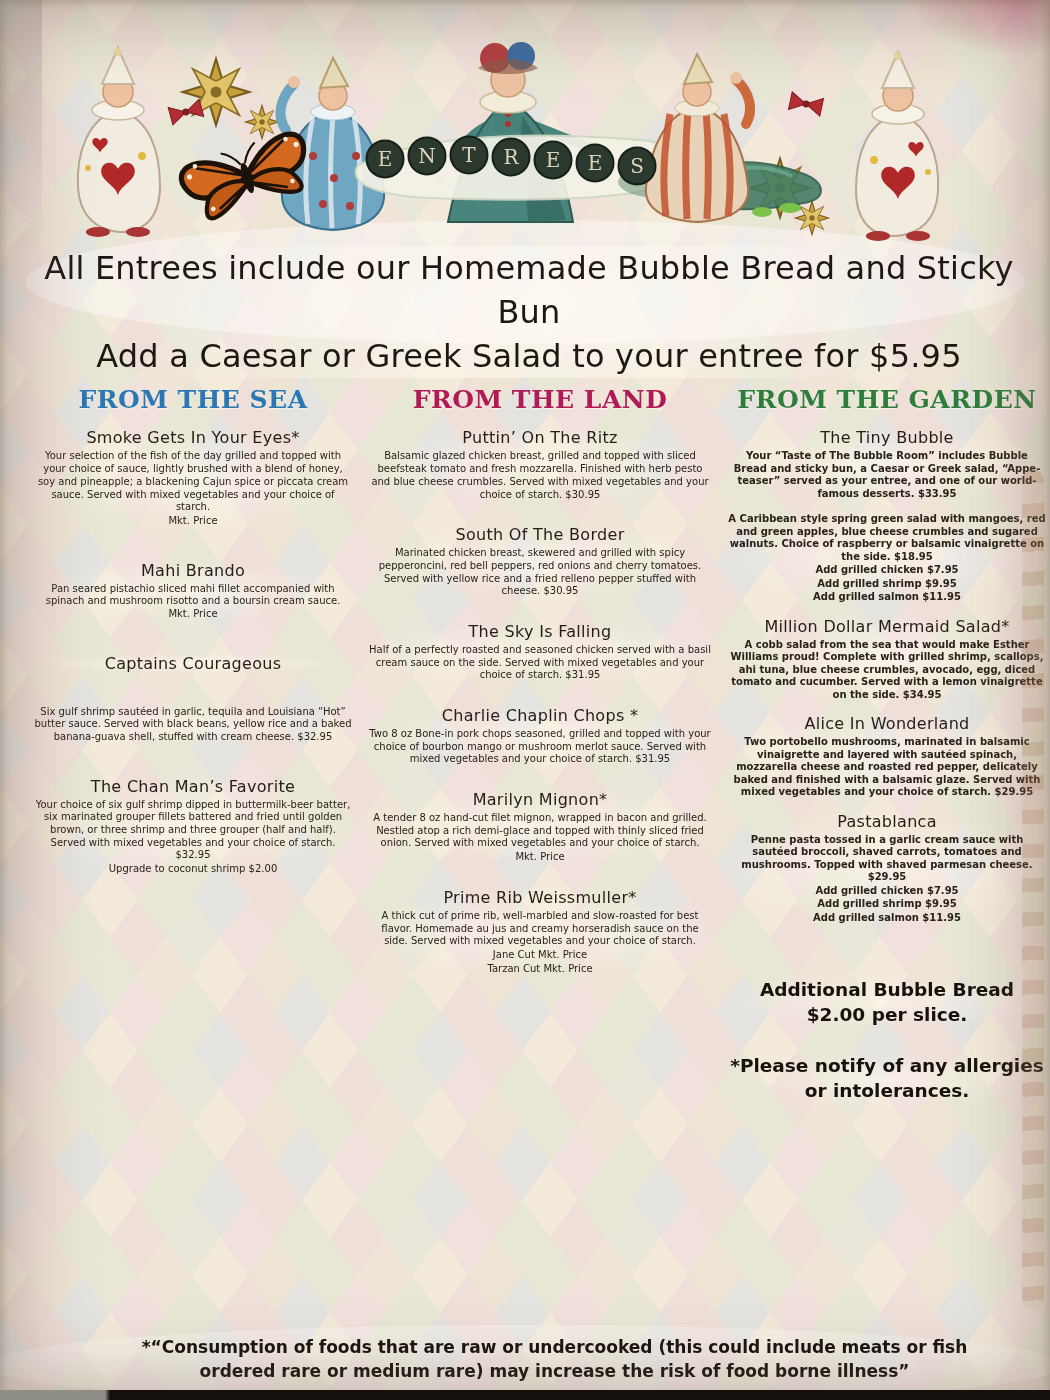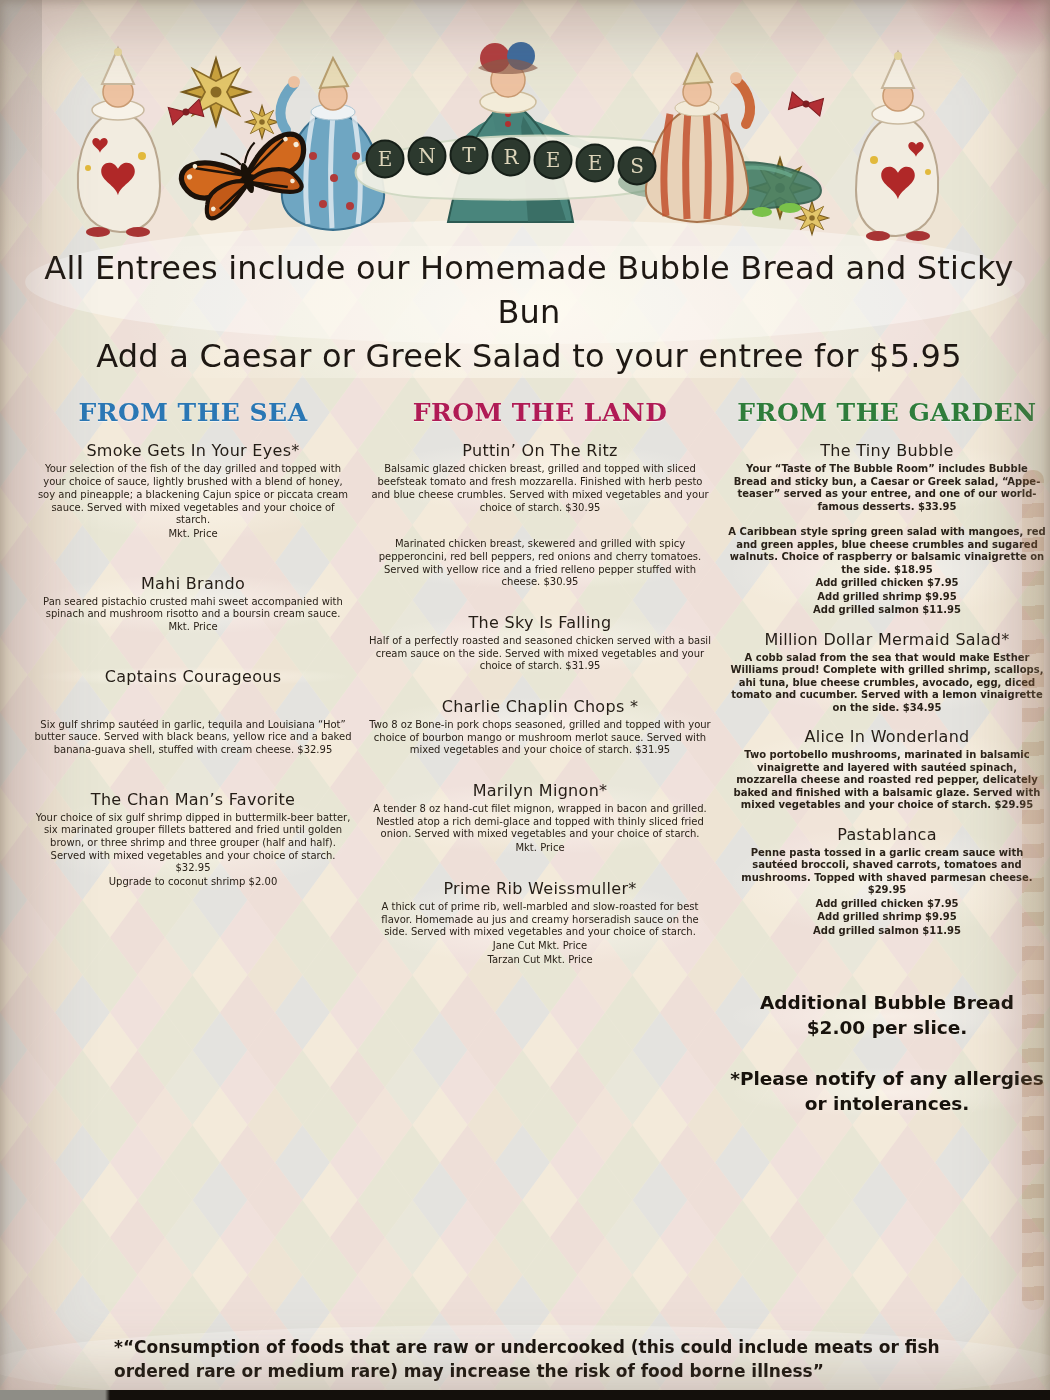--- a/index.html
+++ b/index.html
@@ -14,21 +14,21 @@
   svg.bg   { position: absolute; top: 0; left: 0; z-index: 0; }
   svg.deco { position: absolute; top: 0; left: 0; z-index: 2; }
   .content { position: absolute; inset: 0; z-index: 3; padding: 246px 26px 0 34px; }
 
   .intro {
     text-align: center; font-size: 32px; line-height: 1.38;
     letter-spacing: .2px; color: #1e1813;
     background: radial-gradient(ellipse 55% 160% at 50% 50%, rgba(255,252,243,.8), rgba(255,252,243,0) 75%);
   }
 
-  .columns { display: grid; grid-template-columns: 318px 344px 318px; column-gap: 10px; margin-top: 20px; gap: 16px; }
+  .columns { display: grid; grid-template-columns: 318px 344px 318px; column-gap: 10px; margin-top: 7px; gap: 16px; }
   .menu-column { min-width: 0; }
   .col-heading {
     font-family: "DejaVu Serif", serif; font-weight: bold; font-size: 25px;
     letter-spacing: .5px; text-align: center; margin: 0 0 14px 0;
     text-shadow: 0 1px 0 rgba(255,255,255,.55);
   }
   .menu-item {
     text-align: center; margin-bottom: 30px;
     background: radial-gradient(closest-side, rgba(255,250,241,.62), rgba(255,250,241,0));
   }
@@ -42,21 +42,21 @@
 
   .col-note {
     font-size: 18.5px; font-weight: bold; text-align: center;
     line-height: 1.35; margin: 26px 0 0 0; color: #17120c;
     background: radial-gradient(closest-side, rgba(255,250,241,.55), rgba(255,250,241,0));
   }
   .menu-item:last-of-type + .col-note { margin-top: 54px; }
 
   .footer {
     position: absolute; left: 16px; right: 0; bottom: 16px; z-index: 3;
-    font-weight: bold; font-size: 17px; line-height: 1.4;
+    text-align: center; font-weight: bold; font-size: 17px; line-height: 1.4;
     padding: 0 55px; color: #17120c; margin-left: 43px;
   }
 
   .vignette {
     position: absolute; inset: 0; z-index: 5; pointer-events: none;
     box-shadow: inset 0 0 75px 16px rgba(118,98,80,.42), inset 0 0 10px 2px rgba(90,72,55,.3);
   }
   .bottom-edge {
     position: absolute; left: 0; right: 0; bottom: 0; height: 10px; z-index: 6;
     background: linear-gradient(90deg, #8e8d86 0, #8e8d86 105px, #14100c 110px, #14100c 100%);
@@ -251,41 +251,42 @@
   <div class="columns">
       <section class="menu-column col-sea">
         <h2 class="col-heading" style="color: rgb(42, 119, 180);">FROM THE SEA</h2>
         <div class="menu-item">
           <h3 class="item-name">Smoke Gets In Your Eyes*</h3>
           <p class="item-desc">Your selection of the fish of the day grilled and topped with your choice of sauce, lightly brushed with a blend of honey, soy and pineapple; a blackening Cajun spice or piccata cream sauce. Served with mixed vegetables and your choice of starch.</p>
           <p class="item-extra">Mkt. Price</p>
         </div>
         <div class="menu-item">
           <h3 class="item-name">Mahi Brando</h3>
-          <p class="item-desc">Pan seared pistachio crusted mahi sweet accompanied with spinach and mushroom risotto and a boursin cream sauce.  Mkt. Price</p>
+          <p class="item-desc">Pan seared pistachio sliced mahi fillet accompanied with spinach and mushroom risotto and a boursin cream sauce.  Mkt. Price</p>
         </div>
         <div class="menu-item">
           <h3 class="item-name">Captains Courageous</h3>
         </div>
         <div class="menu-item">
           <p class="item-desc">Six gulf shrimp sautéed in garlic, tequila and Louisiana “Hot” butter sauce. Served with black beans, yellow rice and a baked banana-guava shell, stuffed with cream cheese.  $32.95</p>
         </div>
         <div class="menu-item">
           <h3 class="item-name">The Chan Man’s Favorite</h3>
           <p class="item-desc">Your choice of six gulf shrimp dipped in buttermilk-beer batter, six marinated grouper fillets battered and fried until golden brown, or three shrimp and three grouper (half and half). Served with mixed vegetables and your choice of starch.  $32.95</p>
           <p class="item-extra">Upgrade to coconut shrimp $2.00</p>
         </div>
       </section>
       <section class="menu-column col-land">
         <h2 class="col-heading" style="color: rgb(176, 27, 85);">FROM THE LAND</h2>
         <div class="menu-item">
           <h3 class="item-name">Puttin’ On The Ritz</h3>
           <p class="item-desc">Balsamic glazed chicken breast, grilled and topped with sliced beefsteak tomato and fresh mozzarella. Finished with herb pesto and blue cheese crumbles. Served with mixed vegetables and your choice of starch.  $30.95</p>
         </div>
         <div class="menu-item">
+          <h3 class="item-name">South Of The Border</h3>
           <p class="item-desc">Marinated chicken breast, skewered and grilled with spicy pepperoncini, red bell peppers, red onions and cherry tomatoes. Served with yellow rice and a fried relleno pepper stuffed with cheese.  $30.95</p>
         </div>
         <div class="menu-item">
           <h3 class="item-name">The Sky Is Falling</h3>
           <p class="item-desc">Half of a perfectly roasted and seasoned chicken served with a basil cream sauce on the side. Served with mixed vegetables and your choice of starch.   $31.95</p>
         </div>
         <div class="menu-item">
           <h3 class="item-name">Charlie Chaplin Chops *</h3>
           <p class="item-desc">Two 8 oz Bone-in pork chops seasoned, grilled and topped with your choice of bourbon mango or mushroom merlot sauce. Served with mixed vegetables and your choice of starch.  $31.95</p>
         </div>

